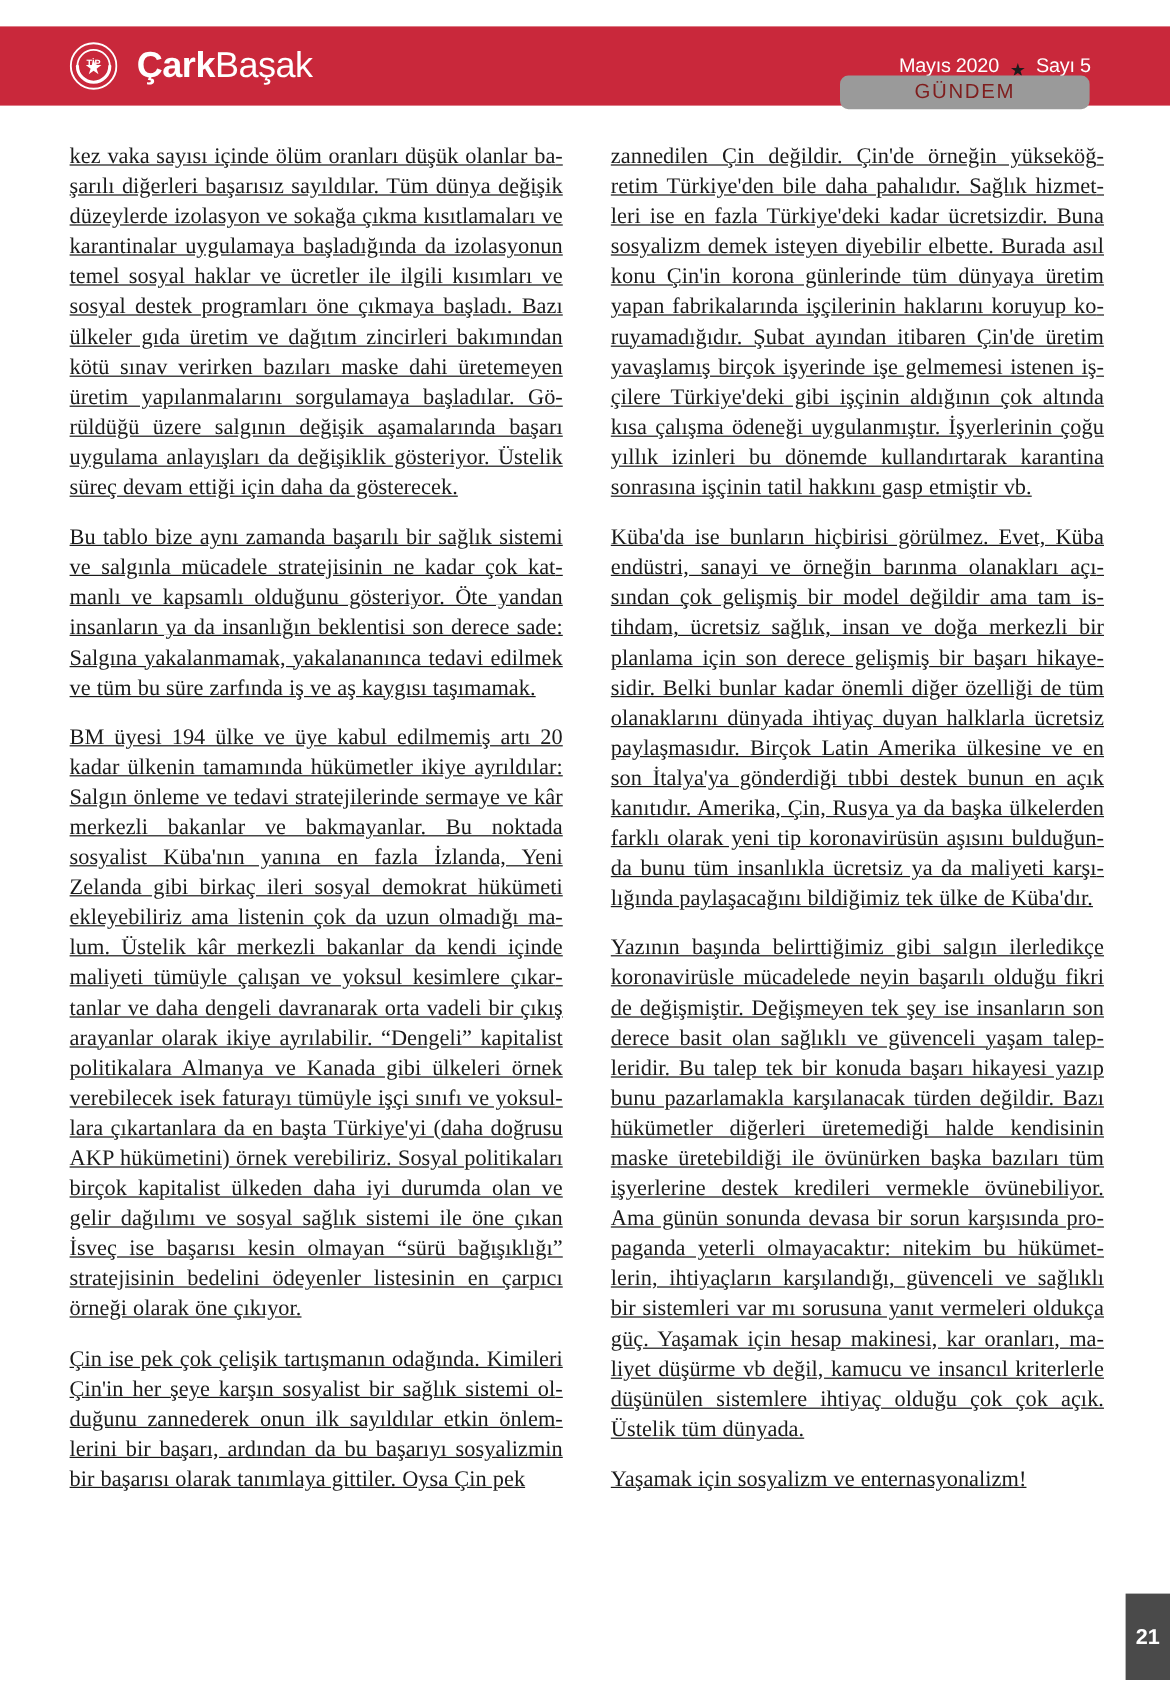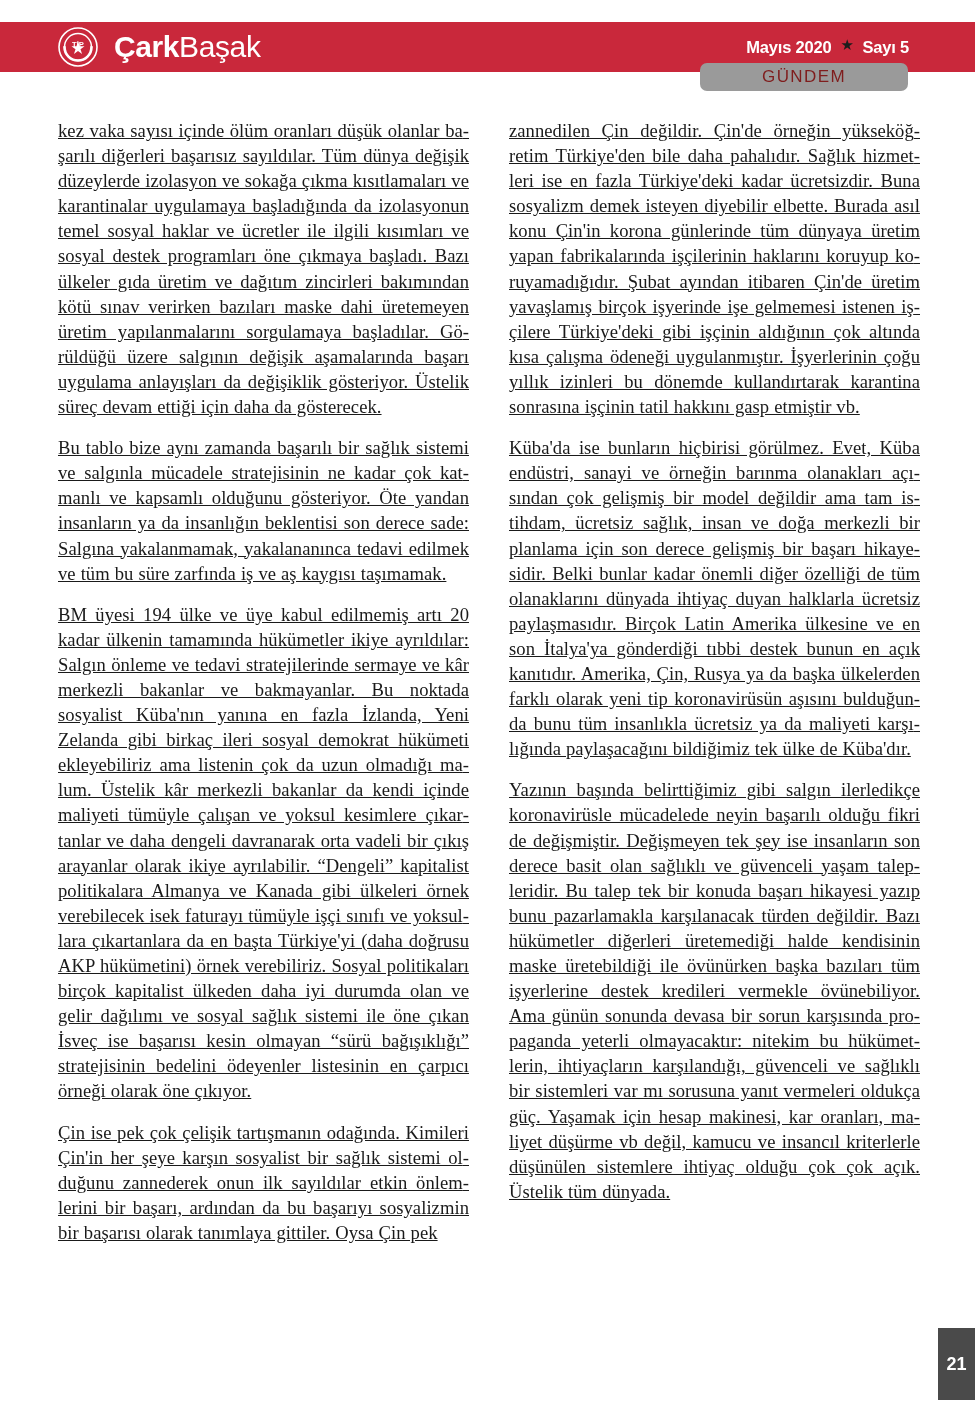--- a/index.html
+++ b/index.html
@@ -16,21 +16,21 @@
     font-family: "Liberation Serif", "DejaVu Serif", serif;
     color: #1a1a1a;
   }
 
   
   .masthead {
     position: absolute;
     top: 22px;
     left: 0;
     width: 975px;
-    height: 50px;
+    height: 66px;
     background: #c9283b;
     display: flex;
     align-items: center;
   }
 
   .logo-mark {
     position: relative;
     width: 40px;
     height: 40px;
     margin-left: 58px;
@@ -49,25 +49,25 @@
     white-space: nowrap;
   }
   .masthead-title .light {
     font-weight: 400;
   }
 
   .masthead-right {
     margin-left: auto;
     margin-right: 66px;
     display: flex;
-    align-items: flex-start;
+    align-items: flex-end;
     gap: 9px;
     font-family: "Liberation Sans", "DejaVu Sans", sans-serif;
     font-size: 16.5px;
-    font-weight: 700;
+    font-weight: 400;
     color: #ffffff;
     letter-spacing: -0.2px;
     white-space: nowrap;
   }
   .star-sep {
     display: inline-block;
     width: 13px;
     height: 13px;
     color: #1c1c1c;
     line-height: 1;
@@ -177,17 +177,18 @@
     <p>kez vaka sayısı içinde ölüm oranları düşük olanlar ba­şarılı diğerleri başarısız sayıldılar. Tüm dünya değişik düzeylerde izolasyon ve sokağa çıkma kısıtlamaları ve karantinalar uygulamaya başladığında da izolasyonun temel sosyal haklar ve ücretler ile ilgili kısımları ve sosyal destek programları öne çıkmaya başladı. Bazı ülkeler gıda üretim ve  dağıtım zincirleri bakımından kötü sınav verirken bazıları maske dahi üretemeyen üretim yapılanmalarını sorgulamaya başladılar. Gö­rüldüğü üzere salgının değişik aşamalarında başarı uygulama anlayışları da değişiklik gösteriyor. Üstelik süreç devam ettiği için daha da gösterecek.</p>
     <p class="last-line-natural">Bu tablo bize aynı zamanda başarılı bir sağlık sistemi ve salgınla mücadele stratejisinin ne kadar çok kat­manlı ve kapsamlı olduğunu gösteriyor. Öte yandan insanların ya da insanlığın beklentisi son derece sade: Salgına yakalanmamak, yakalananınca tedavi edilmek ve tüm bu süre zarfında iş ve aş kaygısı taşımamak.</p>
     <p>BM üyesi 194 ülke ve üye kabul edilmemiş artı 20 kadar ülkenin tamamında hükümetler ikiye ayrıldı­lar: Salgın önleme ve tedavi stratejilerinde sermaye ve kâr merkezli bakanlar ve bakmayanlar. Bu nok­tada sosyalist Küba'nın yanına en fazla İzlanda, Yeni Zelanda gibi birkaç ileri sosyal demokrat hükümeti ekleyebiliriz ama listenin çok da uzun olmadığı ma­lum. Üstelik kâr merkezli bakanlar da kendi içinde maliyeti tümüyle çalışan ve yoksul kesimlere çıkar­tanlar ve daha dengeli davranarak orta vadeli bir çıkış arayanlar olarak ikiye ayrılabilir. “Dengeli” kapitalist politikalara Almanya ve Kanada gibi ülkeleri örnek verebilecek isek faturayı tümüyle işçi sınıfı ve yoksul­lara çıkartanlara da en başta Türkiye'yi (daha doğrusu AKP hükümetini) örnek verebiliriz. Sosyal politika­ları birçok kapitalist ülkeden daha iyi durumda olan ve gelir dağılımı ve sosyal sağlık sistemi ile öne çı­kan İsveç ise başarısı kesin olmayan “sürü bağışıklığı” stratejisinin bedelini ödeyenler listesinin en çarpıcı örneği olarak öne çıkıyor.</p>
     <p class="last-line-natural">Çin ise pek çok çelişik tartışmanın odağında. Kimileri Çin'in her şeye karşın sosyalist bir sağlık sistemi ol­duğunu zannederek onun ilk sayıldılar etkin önlem­lerini bir başarı, ardından da bu başarıyı sosyalizmin bir başarısı olarak tanımlaya gittiler. Oysa Çin pek</p>
   </div>
 
   <div class="column">
     <p class="last-line-natural">zannedilen Çin değildir. Çin'de örneğin yükseköğ­retim Türkiye'den bile daha pahalıdır. Sağlık hizmet­leri ise en fazla Türkiye'deki kadar ücretsizdir. Buna sosyalizm demek isteyen diyebilir elbette. Burada asıl konu Çin'in korona günlerinde tüm dünyaya üretim yapan fabrikalarında işçilerinin haklarını koruyup ko­ruyamadığıdır. Şubat ayından itibaren Çin'de üretim yavaşlamış birçok işyerinde işe gelmemesi istenen iş­çilere Türkiye'deki gibi işçinin aldığının çok altında kısa çalışma ödeneği uygulanmıştır. İşyerlerinin çoğu yıllık izinleri bu dönemde kullandırtarak karantina sonrasına işçinin tatil hakkını gasp etmiştir vb.</p>
     <p class="last-line-natural">Küba'da ise bunların hiçbirisi görülmez. Evet, Küba endüstri, sanayi ve örneğin barınma olanakları açı­sından çok gelişmiş bir model değildir ama tam is­tihdam, ücretsiz sağlık, insan ve doğa merkezli bir planlama için son derece gelişmiş bir başarı hikaye­sidir. Belki bunlar kadar önemli diğer özelliği de tüm olanaklarını dünyada ihtiyaç duyan halklarla ücretsiz paylaşmasıdır. Birçok Latin Amerika ülkesine ve en son İtalya'ya gönderdiği tıbbi destek bunun en açık kanıtıdır. Amerika, Çin, Rusya ya da başka ülkelerden farklı olarak yeni tip koronavirüsün aşısını bulduğun­da bunu tüm insanlıkla ücretsiz ya da maliyeti karşı­lığında paylaşacağını bildiğimiz tek ülke de Küba'dır.</p>
     <p class="last-line-natural">Yazının başında belirttiğimiz gibi salgın ilerledikçe koronavirüsle mücadelede neyin başarılı olduğu fikri de değişmiştir. Değişmeyen tek şey ise insanların son derece basit olan sağlıklı ve güvenceli yaşam talep­leridir. Bu talep tek bir konuda başarı hikayesi yazıp bunu pazarlamakla karşılanacak türden değildir. Bazı hükümetler diğerleri üretemediği halde kendisinin maske üretebildiği ile övünürken başka bazıları tüm işyerlerine destek kredileri vermekle övünebiliyor. Ama günün sonunda devasa bir sorun karşısında pro­paganda yeterli olmayacaktır: nitekim bu hükümet­lerin, ihtiyaçların karşılandığı, güvenceli ve sağlıklı bir sistemleri var mı sorusuna yanıt vermeleri oldukça güç. Yaşamak için hesap makinesi, kar oranları, ma­liyet düşürme vb değil, kamucu ve insancıl kriterlerle düşünülen sistemlere ihtiyaç olduğu çok çok açık. Üstelik tüm dünyada.</p>
+    <p class="last-line-natural">Yaşamak için sosyalizm ve enternasyonalizm!</p>
   </div>
 
 </div>
 
 <div class="page-number">21</div>
 
 </body></html>

